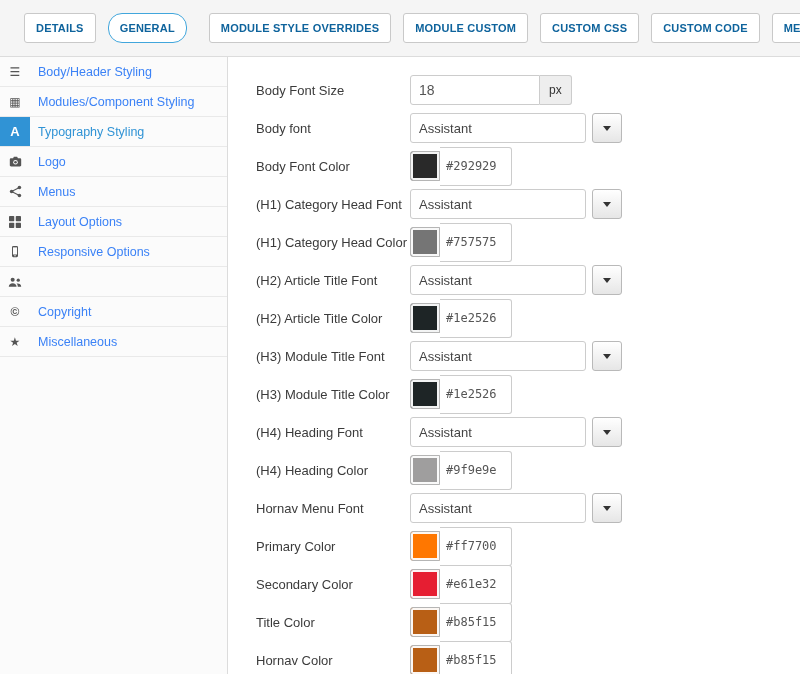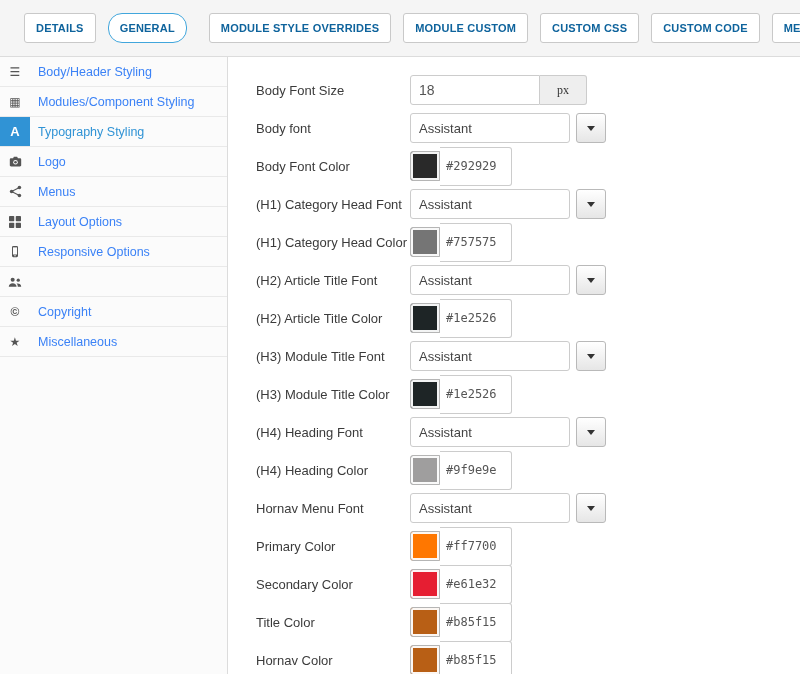--- a/index.html
+++ b/index.html
@@ -70,28 +70,28 @@
 
   .text-input {
     width: 130px; height: 30px;
     border: 1px solid #ccc; border-radius: 3px 0 0 3px;
     padding: 4px 8px;
     font-family: "Liberation Sans", sans-serif; font-size: 14px; color: #555;
     outline: none;
   }
   .unit-addon {
     height: 30px; display: flex; align-items: center;
-    padding: 0 17px;
+    padding: 0 9px;
     background: #eee; border: 1px solid #ccc; border-left: none;
     border-radius: 0 3px 3px 0;
-    font-size: 12px; color: #333; font-family: Liberation Serif, serif;
+    font-size: 12px; color: #333;
   }
 
   .select-box {
-    width: 160px; height: 30px;
+    width: 176px; height: 30px;
     border: 1px solid #ccc; border-radius: 3px;
     background: #fff;
     display: flex; align-items: center;
     padding: 0 8px;
     font-size: 13px; color: #444;
     cursor: pointer;
   }
   .caret-btn {
     width: 30px; height: 30px; margin-left: 6px;
     border: 1px solid #b9b9b9; border-radius: 3px;

